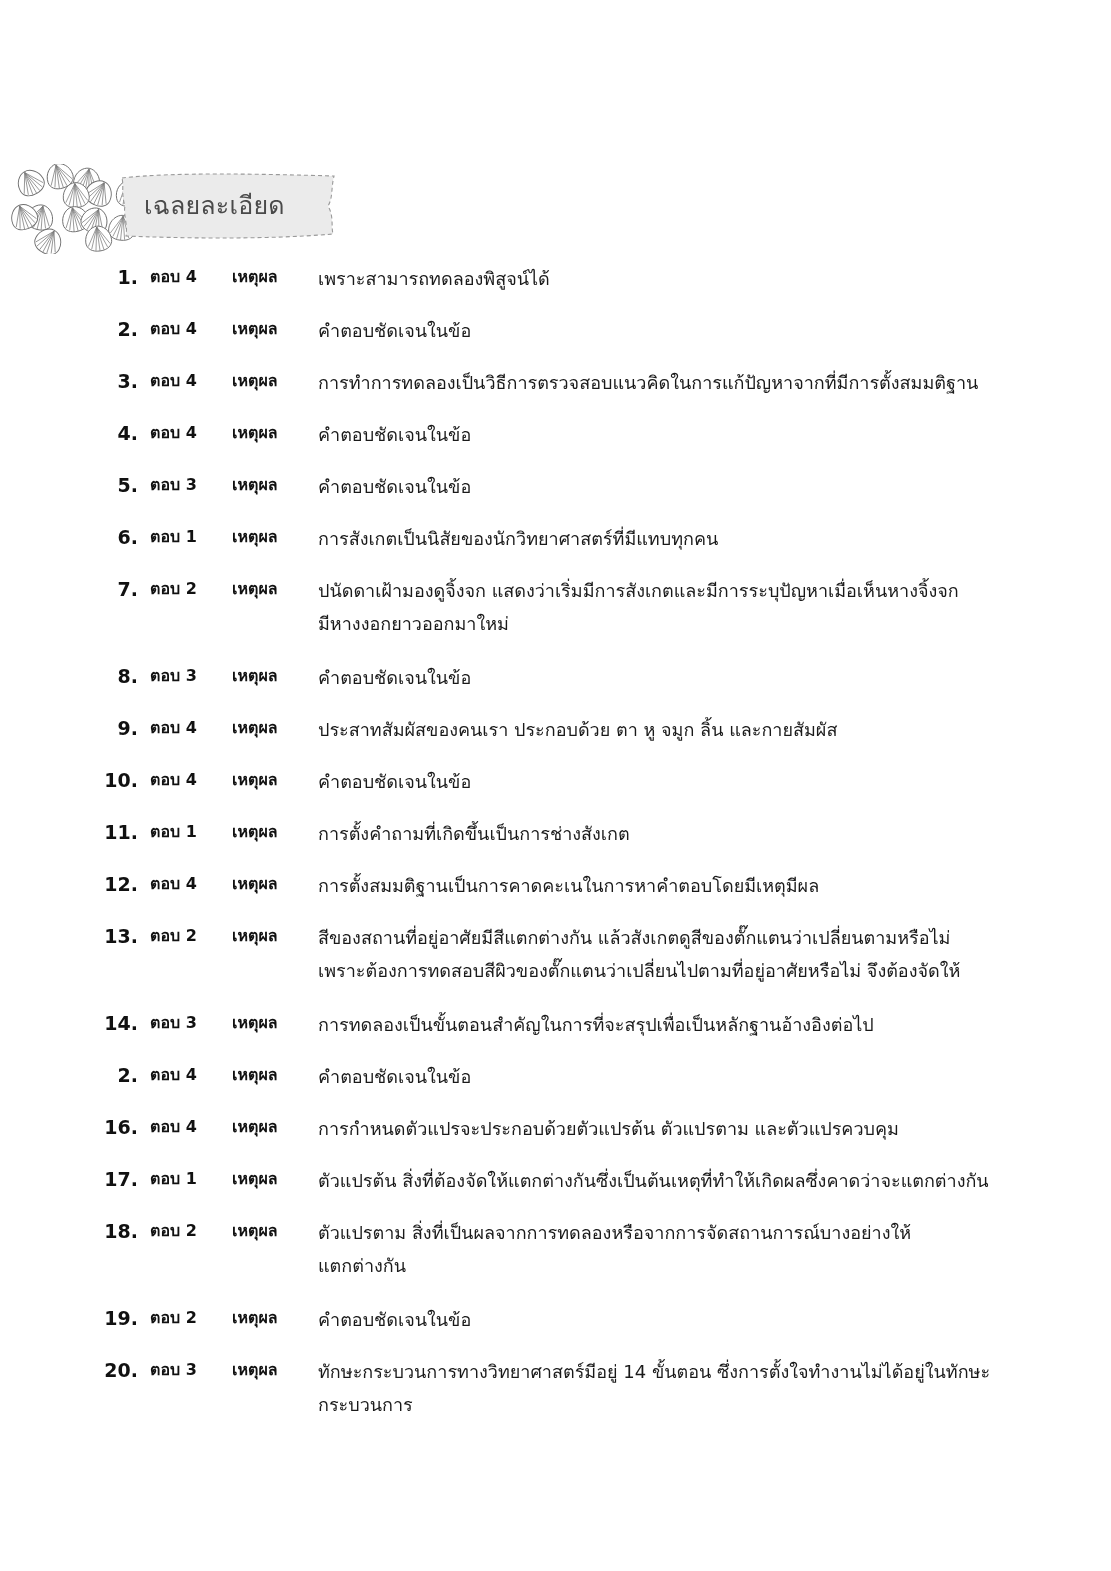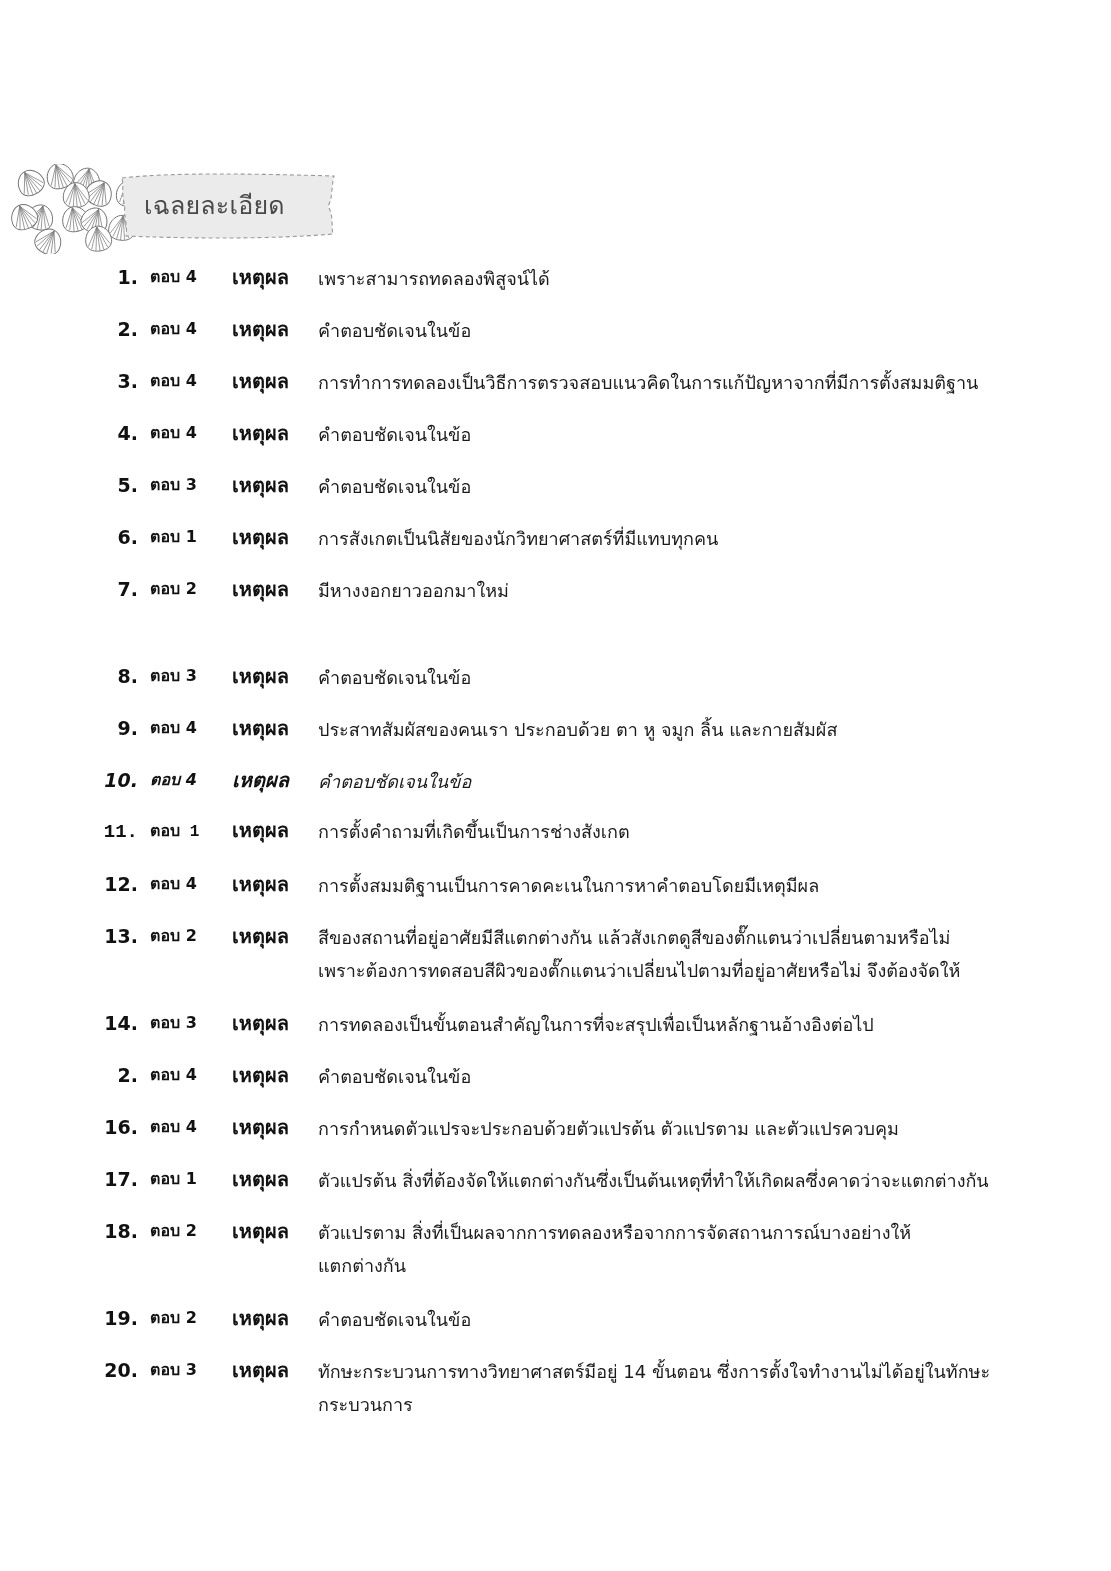--- a/index.html
+++ b/index.html
@@ -91,21 +91,21 @@
     line-height: 30px;
     font-weight: bold;
     color: #111111;
     white-space: nowrap;
   }
   .col-label {
     position: absolute;
     left: 232px;
     top: 0;
     width: 80px;
-    font-size: 20px;
+    font-size: 16px;
     line-height: 30px;
     font-weight: bold;
     color: #111111;
     white-space: nowrap;
   }
   .col-reason {
     position: absolute;
     left: 318px;
     top: 0;
     width: 690px;
@@ -206,48 +206,49 @@
         <div class="col-label">เหตุผล</div>
         <div class="col-reason">
           <span class="reason-line">การสังเกตเป็นนิสัยของนักวิทยาศาสตร์ที่มีแทบทุกคน</span>
         </div>
       </div>
       <div class="answer-row two-line" style="height: 63px;">
         <div class="col-num">7.</div>
         <div class="col-answer">ตอบ 2</div>
         <div class="col-label">เหตุผล</div>
         <div class="col-reason">
+          <span class="reason-line">ปนัดดาเฝ้ามองดูจิ้งจก  แสดงว่าเริ่มมีการสังเกตและมีการระบุปัญหาเมื่อเห็นหางจิ้งจก</span>
           <span class="reason-line">มีหางงอกยาวออกมาใหม่</span>
         </div>
       </div>
       <div class="answer-row" style="height: 30px;">
         <div class="col-num">8.</div>
         <div class="col-answer">ตอบ 3</div>
         <div class="col-label">เหตุผล</div>
         <div class="col-reason">
           <span class="reason-line">คำตอบชัดเจนในข้อ</span>
         </div>
       </div>
       <div class="answer-row" style="height: 30px;">
         <div class="col-num">9.</div>
         <div class="col-answer">ตอบ 4</div>
         <div class="col-label">เหตุผล</div>
         <div class="col-reason">
           <span class="reason-line">ประสาทสัมผัสของคนเรา ประกอบด้วย ตา หู จมูก ลิ้น และกายสัมผัส</span>
         </div>
       </div>
-      <div class="answer-row" style="height: 30px; font-style: italic;">
+      <div class="answer-row" style="height: 30px;">
         <div class="col-num">10.</div>
         <div class="col-answer">ตอบ 4</div>
         <div class="col-label">เหตุผล</div>
         <div class="col-reason">
           <span class="reason-line">คำตอบชัดเจนในข้อ</span>
         </div>
       </div>
-      <div class="answer-row" style="height: 30px; font-family: Liberation Mono, monospace;">
+      <div class="answer-row" style="height: 30px;">
         <div class="col-num">11.</div>
         <div class="col-answer">ตอบ 1</div>
         <div class="col-label">เหตุผล</div>
         <div class="col-reason">
           <span class="reason-line">การตั้งคำถามที่เกิดขึ้นเป็นการช่างสังเกต</span>
         </div>
       </div>
       <div class="answer-row" style="height: 30px;">
         <div class="col-num">12.</div>
         <div class="col-answer">ตอบ 4</div>

